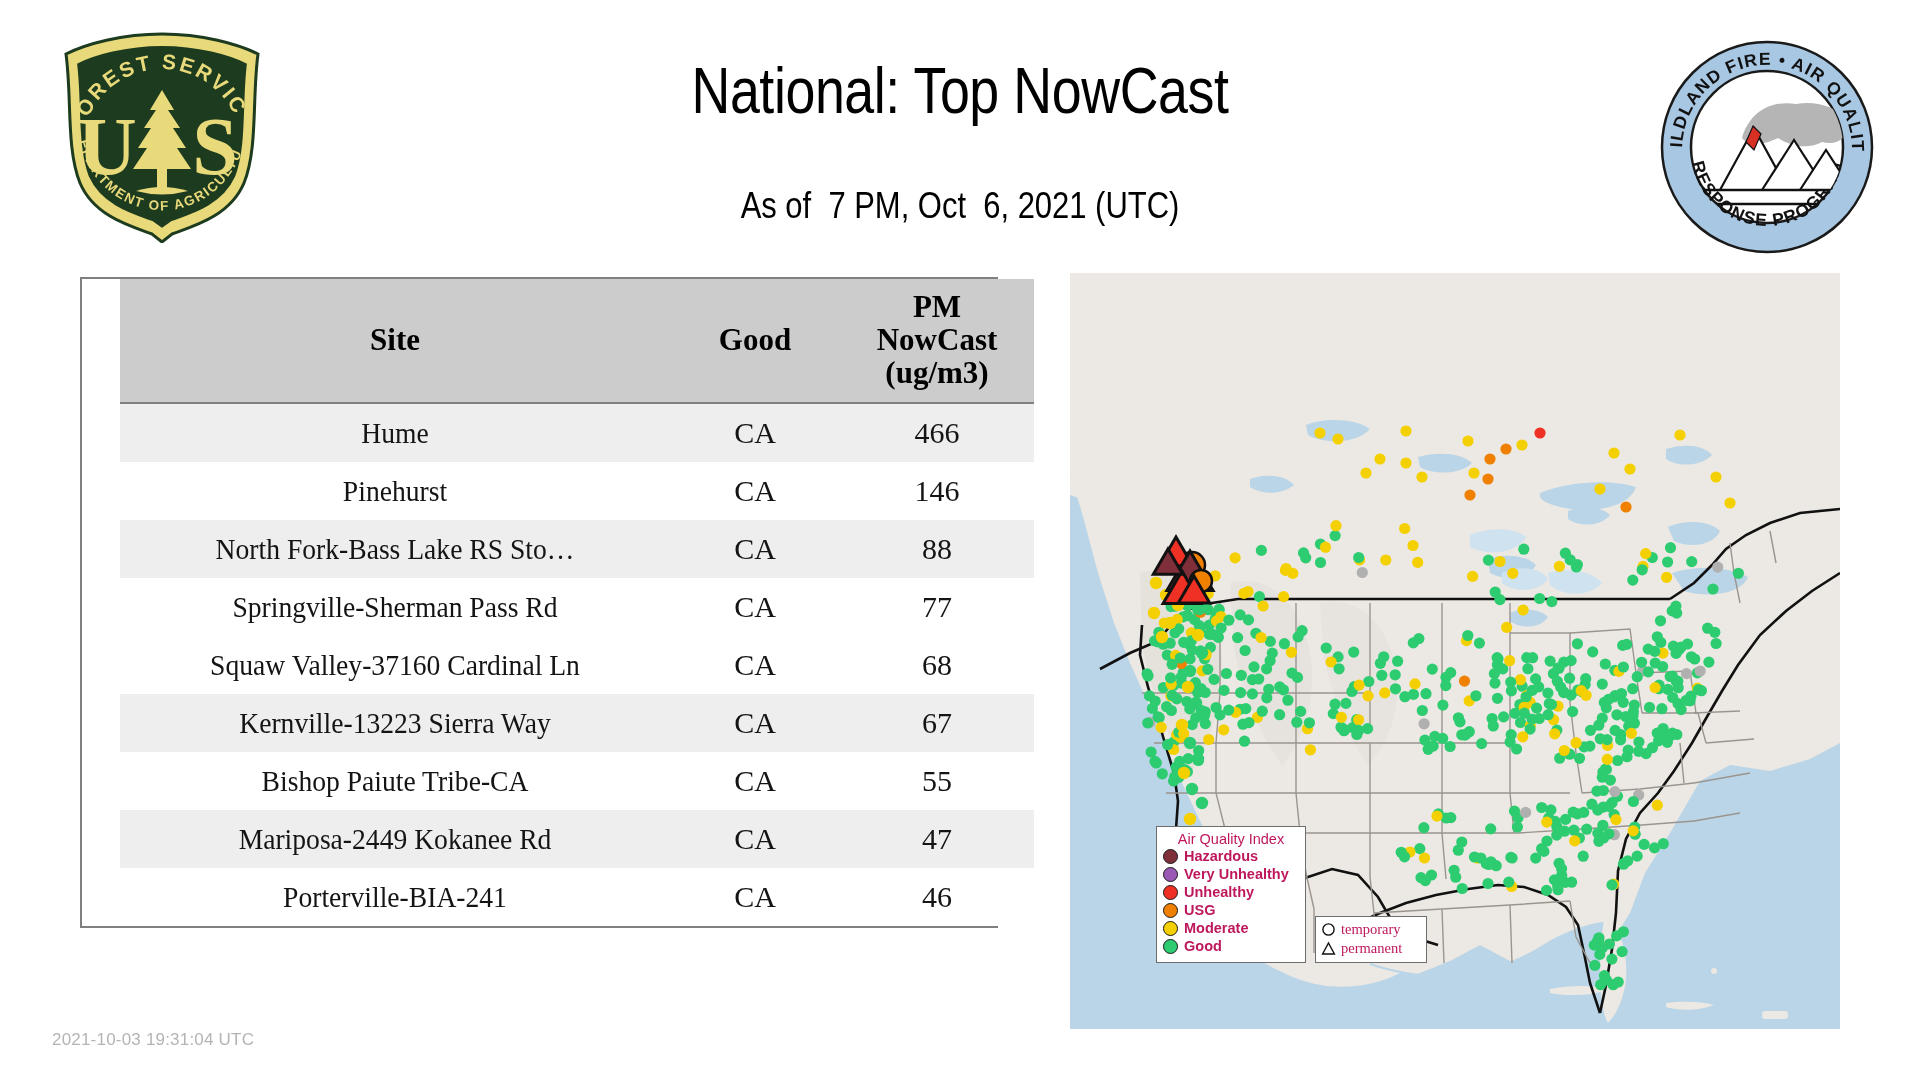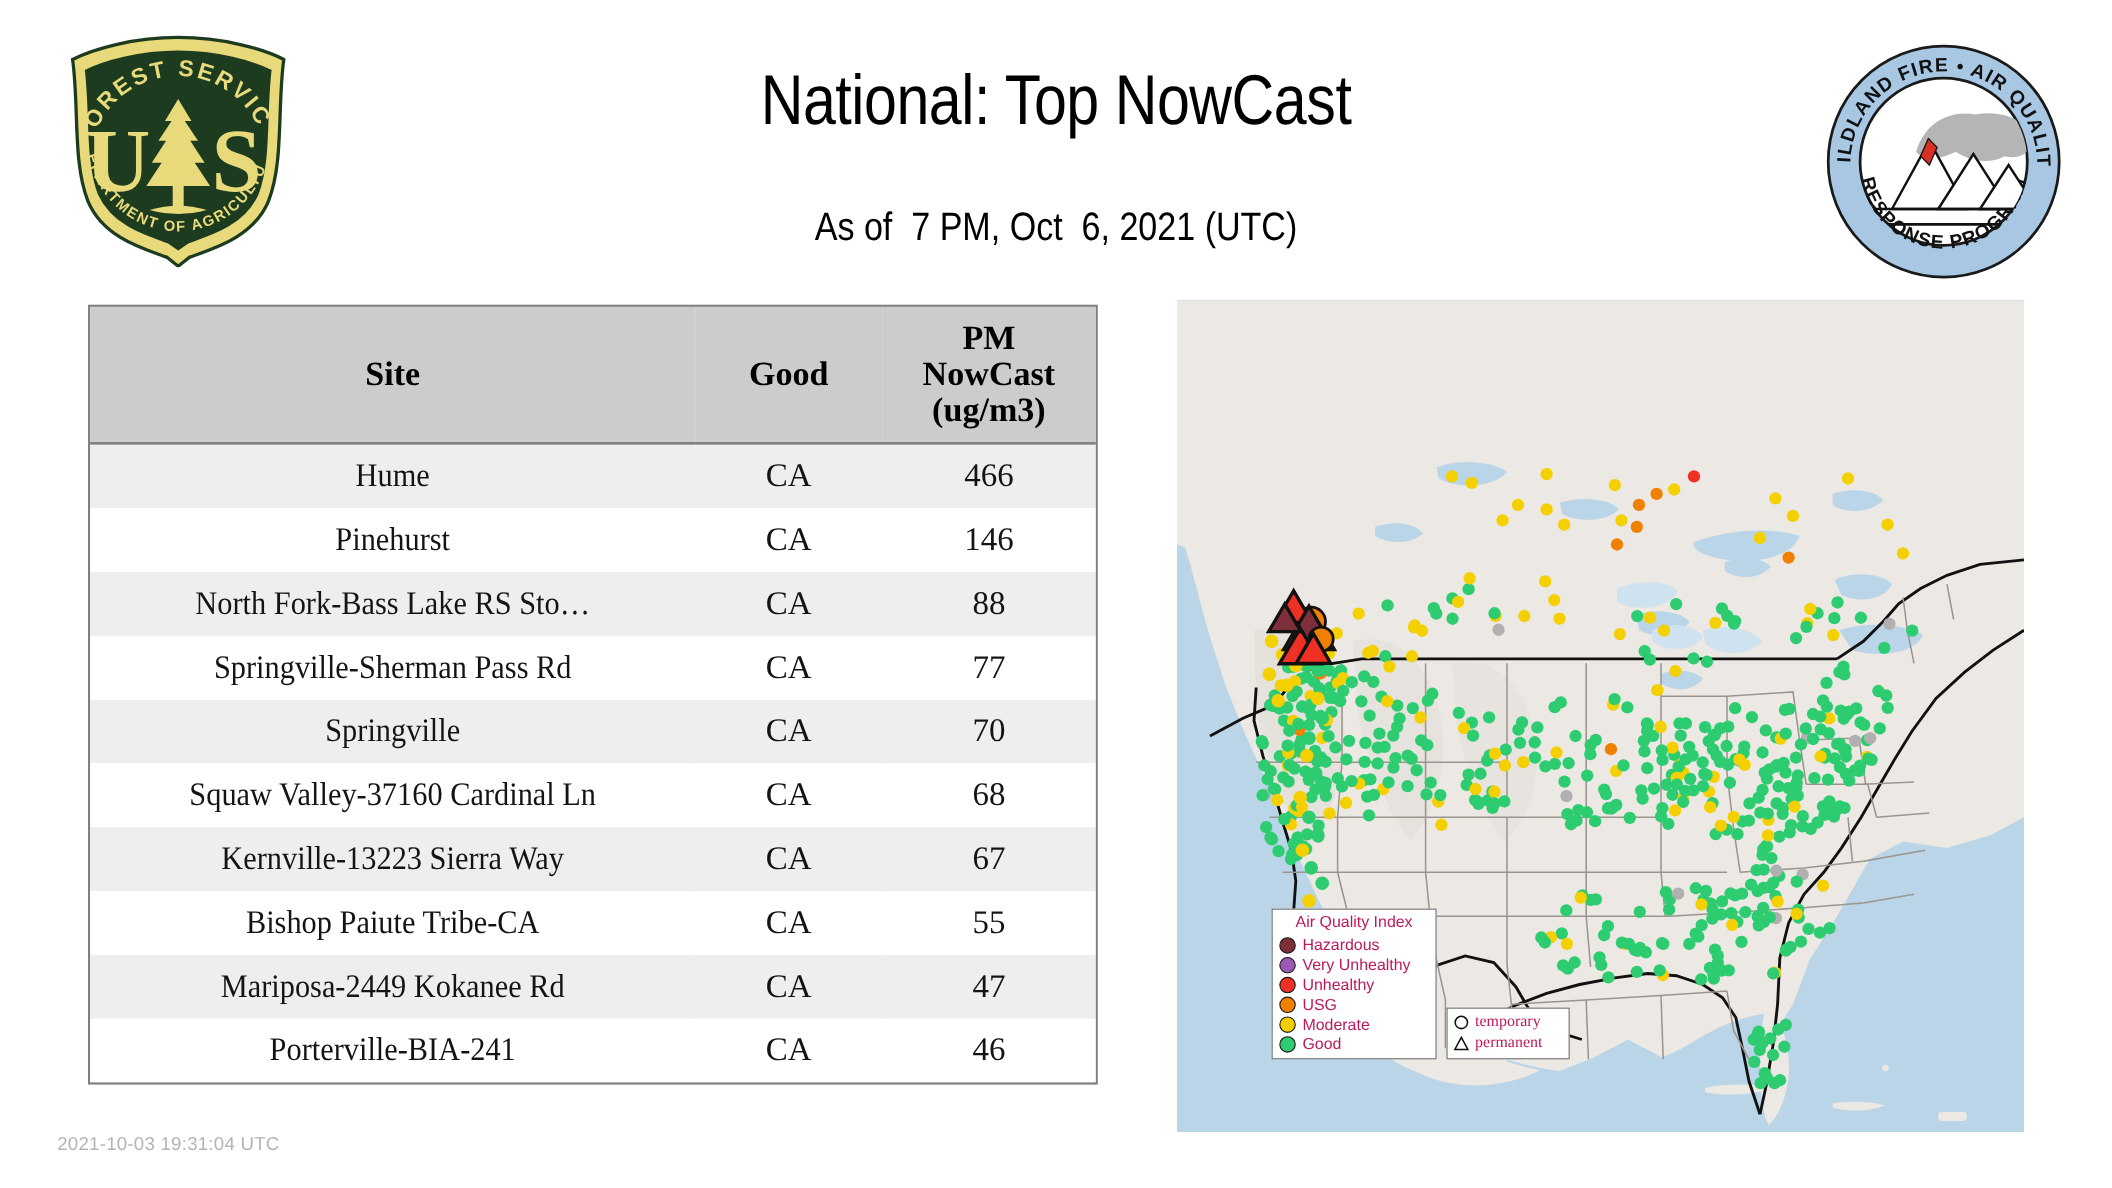--- a/index.html
+++ b/index.html
@@ -29,20 +29,21 @@
     transform:scaleX(0.86);transform-origin:50% 50%;
     white-space:pre;
   }
 
   
   #data-table-wrap{
     position:absolute;left:80px;top:277px;width:918px;
     border:2px solid #808080;
     box-sizing:border-box;
     background:#fff;
+    padding-left:38px;
   }
   table.aqi-table{
     border-collapse:collapse;width:100%;table-layout:fixed;
   }
   table.aqi-table col.c-site{width:550px;}
   table.aqi-table col.c-state{width:170px;}
   table.aqi-table col.c-val{width:194px;}
 
   thead tr{background:#cccccc;}
   thead th{
@@ -81,21 +82,21 @@
   }
   #map-svg{display:block;width:770px;height:756px;}
 
   
   .map-legend{
     position:absolute;background:#fff;border:1px solid #6d6d6d;
     font-family:"Liberation Sans", sans-serif;color:#be185d;
   }
   #aqi-legend{left:1156px;top:826px;width:136px;padding:4px 6px 5px 6px;}
   #aqi-legend .leg-title{font-size:14.5px;text-align:center;margin-bottom:2px;}
-  #aqi-legend .leg-row{display:flex;align-items:flex-end;height:18px;}
+  #aqi-legend .leg-row{display:flex;align-items:flex-start;height:18px;font-weight:bold;}
   #aqi-legend .swatch{
     width:13px;height:13px;border-radius:50%;
     border:1px solid #1a1a1a;margin-right:6px;flex:none;
   }
   #aqi-legend .leg-label{font-size:14.5px;line-height:1;white-space:nowrap;}
 
   #symbol-legend{left:1315px;top:916px;width:100px;padding:3px 5px 4px 5px;}
   #symbol-legend .leg-row{display:flex;align-items:center;height:19px;font-family:Liberation Serif, serif;}
   #symbol-legend .leg-label{font-size:14.5px;line-height:1;white-space:nowrap;margin-left:5px;}
   #symbol-legend svg{flex:none;}
@@ -209,25 +210,20 @@
         </tr>
         <tr class="odd">
           <td class="site-cell">North Fork-Bass Lake RS Sto…</td>
           <td>CA</td>
           <td>88</td>
         </tr>
         <tr class="even">
           <td class="site-cell">Springville-Sherman Pass Rd</td>
           <td>CA</td>
           <td>77</td>
-        </tr>
-        <tr class="odd">
-          <td class="site-cell">Springville</td>
-          <td>CA</td>
-          <td>70</td>
         </tr>
         <tr class="even">
           <td class="site-cell">Squaw Valley-37160 Cardinal Ln</td>
           <td>CA</td>
           <td>68</td>
         </tr>
         <tr class="odd">
           <td class="site-cell">Kernville-13223 Sierra Way</td>
           <td>CA</td>
           <td>67</td>

